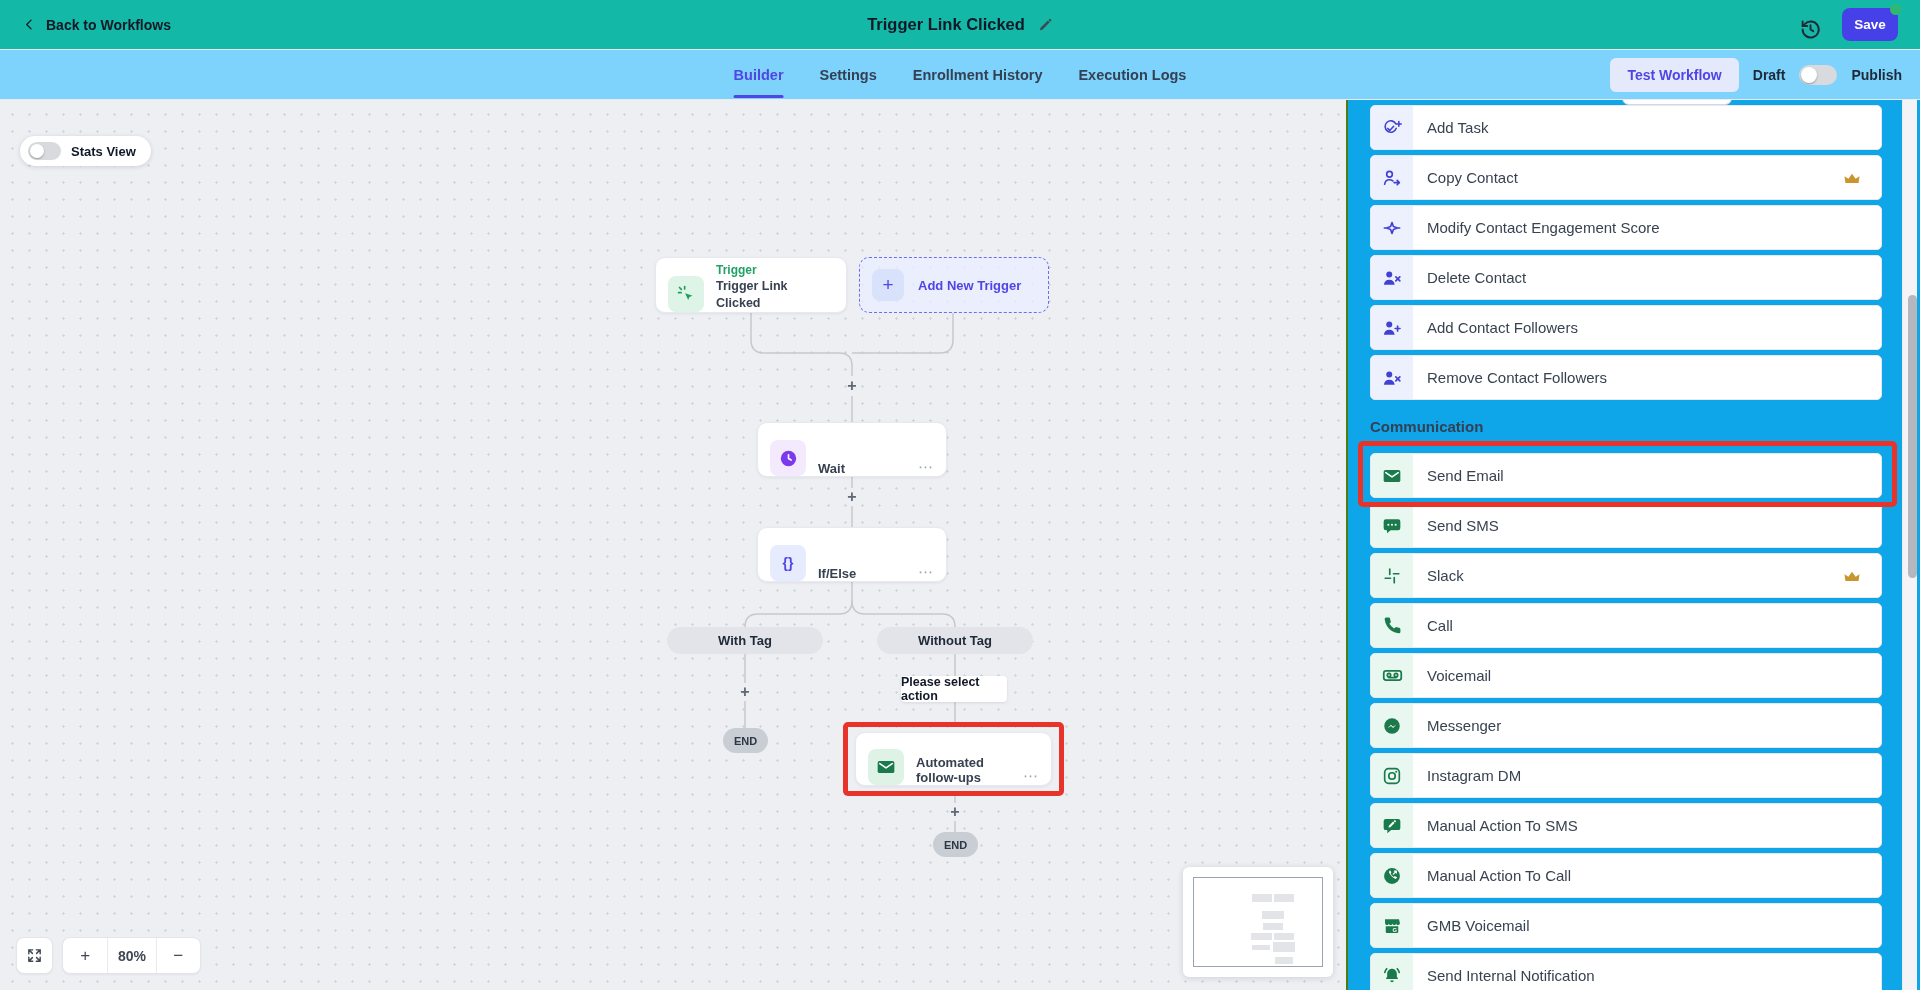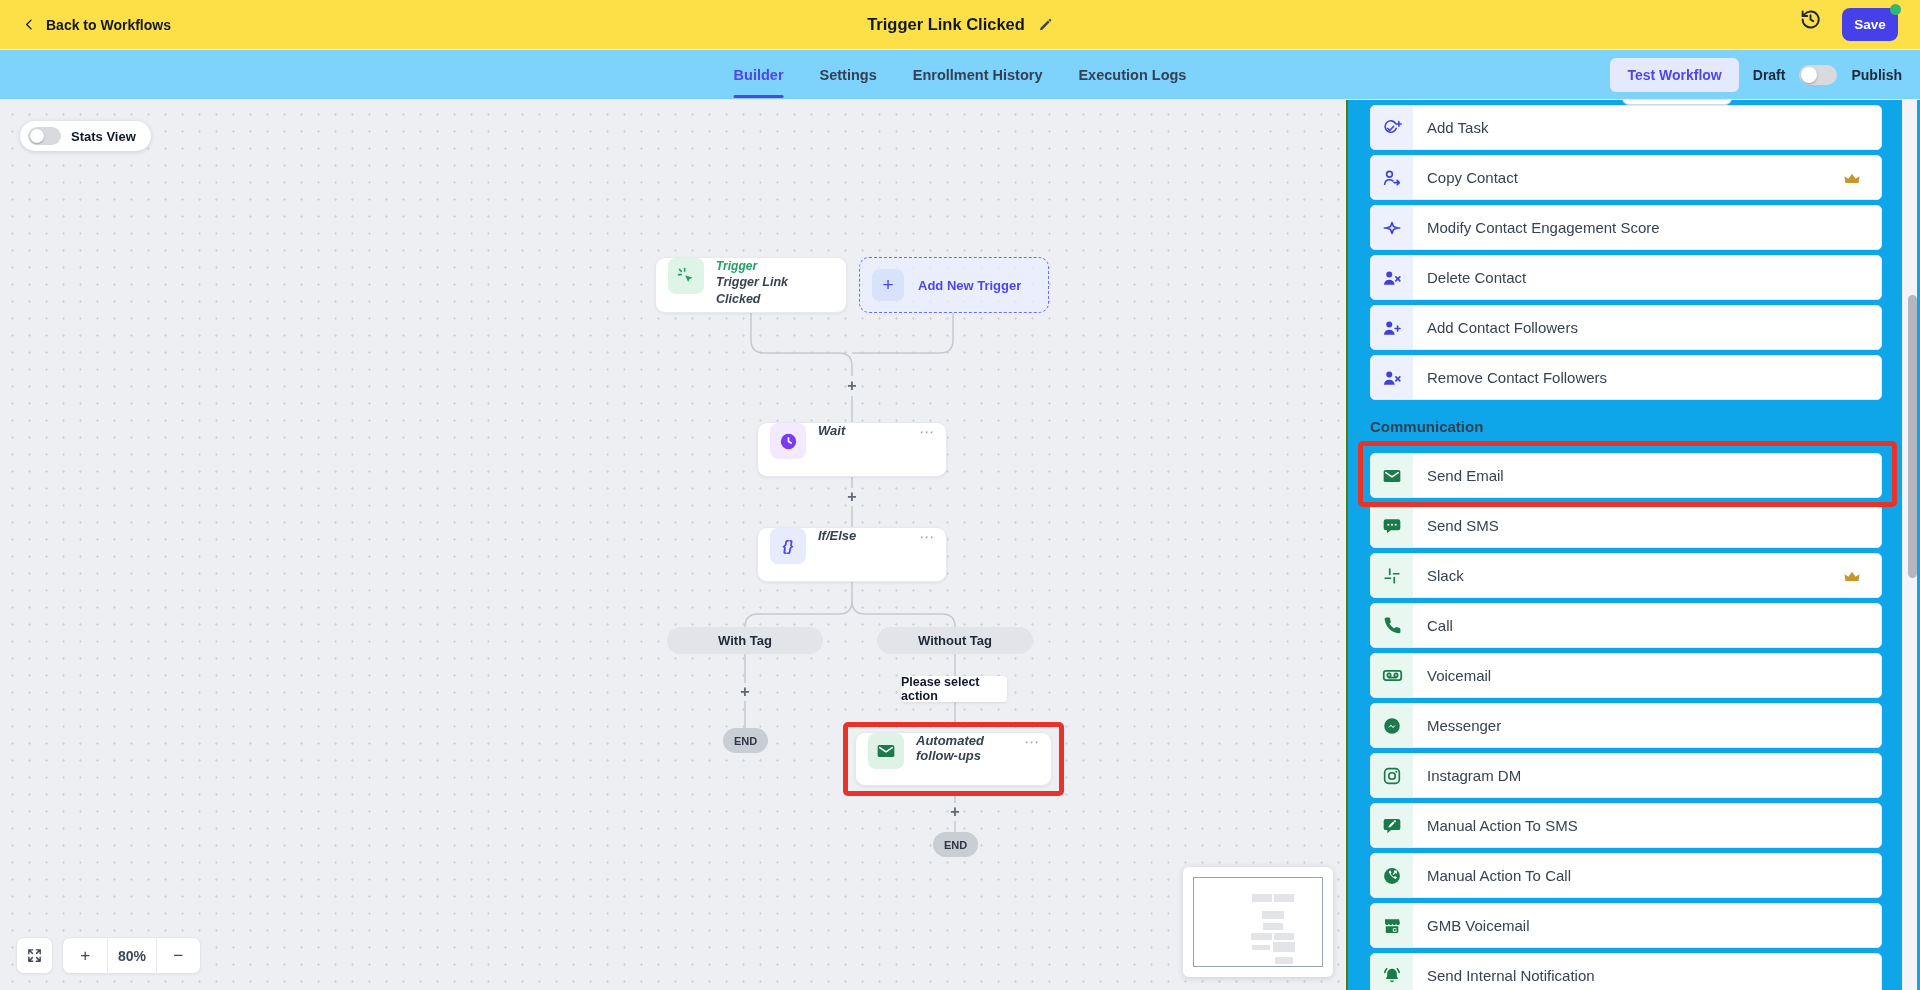--- a/index.html
+++ b/index.html
@@ -1,24 +1,24 @@
 <!DOCTYPE html>
 <html><head>
 <meta charset="utf-8">
 <style>
   * { margin:0; padding:0; box-sizing:border-box; }
   html,body { width:1920px; height:990px; font-family:"Liberation Sans", sans-serif; background:#fff; overflow:hidden; }
 
   
-  .header { position:absolute; left:0; top:0; width:1920px; height:50px; background:#fde047;
+  .header { position:absolute; left:0; top:0; width:1920px; height:50px; background:#14b8a6;
             border-bottom:1px solid #ebedf0; display:flex; align-items:center; padding:0 22px; z-index:30; }
   .back-btn { display:flex; align-items:center; gap:9px; font-size:14px; font-weight:700; color:#101828; cursor:pointer; }
   .hdr-title-wrap { position:absolute; left:50%; transform:translateX(-50%); display:flex; align-items:center; gap:13px; }
   .hdr-title { font-size:16.5px; font-weight:700; color:#101828; }
-  .hdr-right { margin-left:auto; display:flex; align-items:flex-start; gap:20px; }
+  .hdr-right { margin-left:auto; display:flex; align-items:flex-end; gap:20px; }
   .save-btn { position:relative; background:#4640e8; color:#fff; font-size:13.5px; font-weight:700;
               border:none; border-radius:8px; width:56px; height:33px; cursor:pointer; }
   .save-dot { position:absolute; right:-3px; top:-4px; width:11px; height:11px; border-radius:50%; background:#2eb872; }
 
   
   .tabbar { position:absolute; left:0; top:50px; width:1920px; height:50px; background:#7dd3fc;
             border-bottom:1px solid #e9ebef; z-index:29; }
   .tabs { position:absolute; left:50%; transform:translateX(-50%); height:50px; display:flex; gap:36px; }
   .tab { position:relative; display:flex; align-items:center; font-size:14.5px; font-weight:600; color:#344054; cursor:pointer; }
   .tab.active { color:#4f46e5; }
@@ -33,26 +33,26 @@
   .toggle.sm { width:33px; height:18px; }
   .toggle.sm::after { width:14px; height:14px; }
 
   
   .canvas { position:absolute; left:0; top:100px; width:1346px; height:890px; overflow:hidden;
             background-color:#edeff3;
             background-image:radial-gradient(#d1d5dc 1.3px, transparent 1.4px);
             background-size:17px 17px; background-position:4px 6px; }
   .wires { position:absolute; left:0; top:0; pointer-events:none; }
 
-  .stats-pill { position:absolute; left:20px; top:21px; height:30px; background:#fff; border-radius:16px;
+  .stats-pill { position:absolute; left:20px; top:36px; height:30px; background:#fff; border-radius:16px;
                 box-shadow:0 1px 5px rgba(16,24,40,.14); display:flex; align-items:center; gap:10px; padding:0 15px 0 8px; }
   .stats-pill span { font-size:13px; font-weight:700; color:#101828; }
 
   .node { position:absolute; background:#fff; border:1px solid #e7e9ee; border-radius:10px;
-          box-shadow:0 1px 3px rgba(16,24,40,.07); display:flex; align-items:flex-start; padding:0 12px; cursor:pointer;font-style:italic; }
+          box-shadow:0 1px 3px rgba(16,24,40,.07); display:flex; align-items:flex-end; padding:0 12px; cursor:pointer; }
   .node-ic { width:36px; height:36px; border-radius:8px; display:flex; align-items:center; justify-content:center; flex:0 0 auto; }
   .node-ic.green { background:#ddf4e7; color:#1e9e5a; }
   .node-ic.purple { background:#f3eafd; }
   .node-ic.indigo { background:#e6ebfd; color:#4f46e5; font-weight:700; font-size:14px; }
   .node-ic.dgreen { background:#def3e6; color:#1b7a4b; }
   .node-title { font-size:13px; font-weight:600; color:#374151; margin-left:12px; }
   .node-menu { margin-left:auto; color:#9aa1ab; font-size:15px; letter-spacing:1px; cursor:pointer; }
   .trigger-txt { margin-left:12px; line-height:1.35; }
   .trigger-kicker { font-size:12px; font-weight:700; color:#22a066; }
   .trigger-sub { font-size:12.5px; font-weight:600; color:#374151; }

